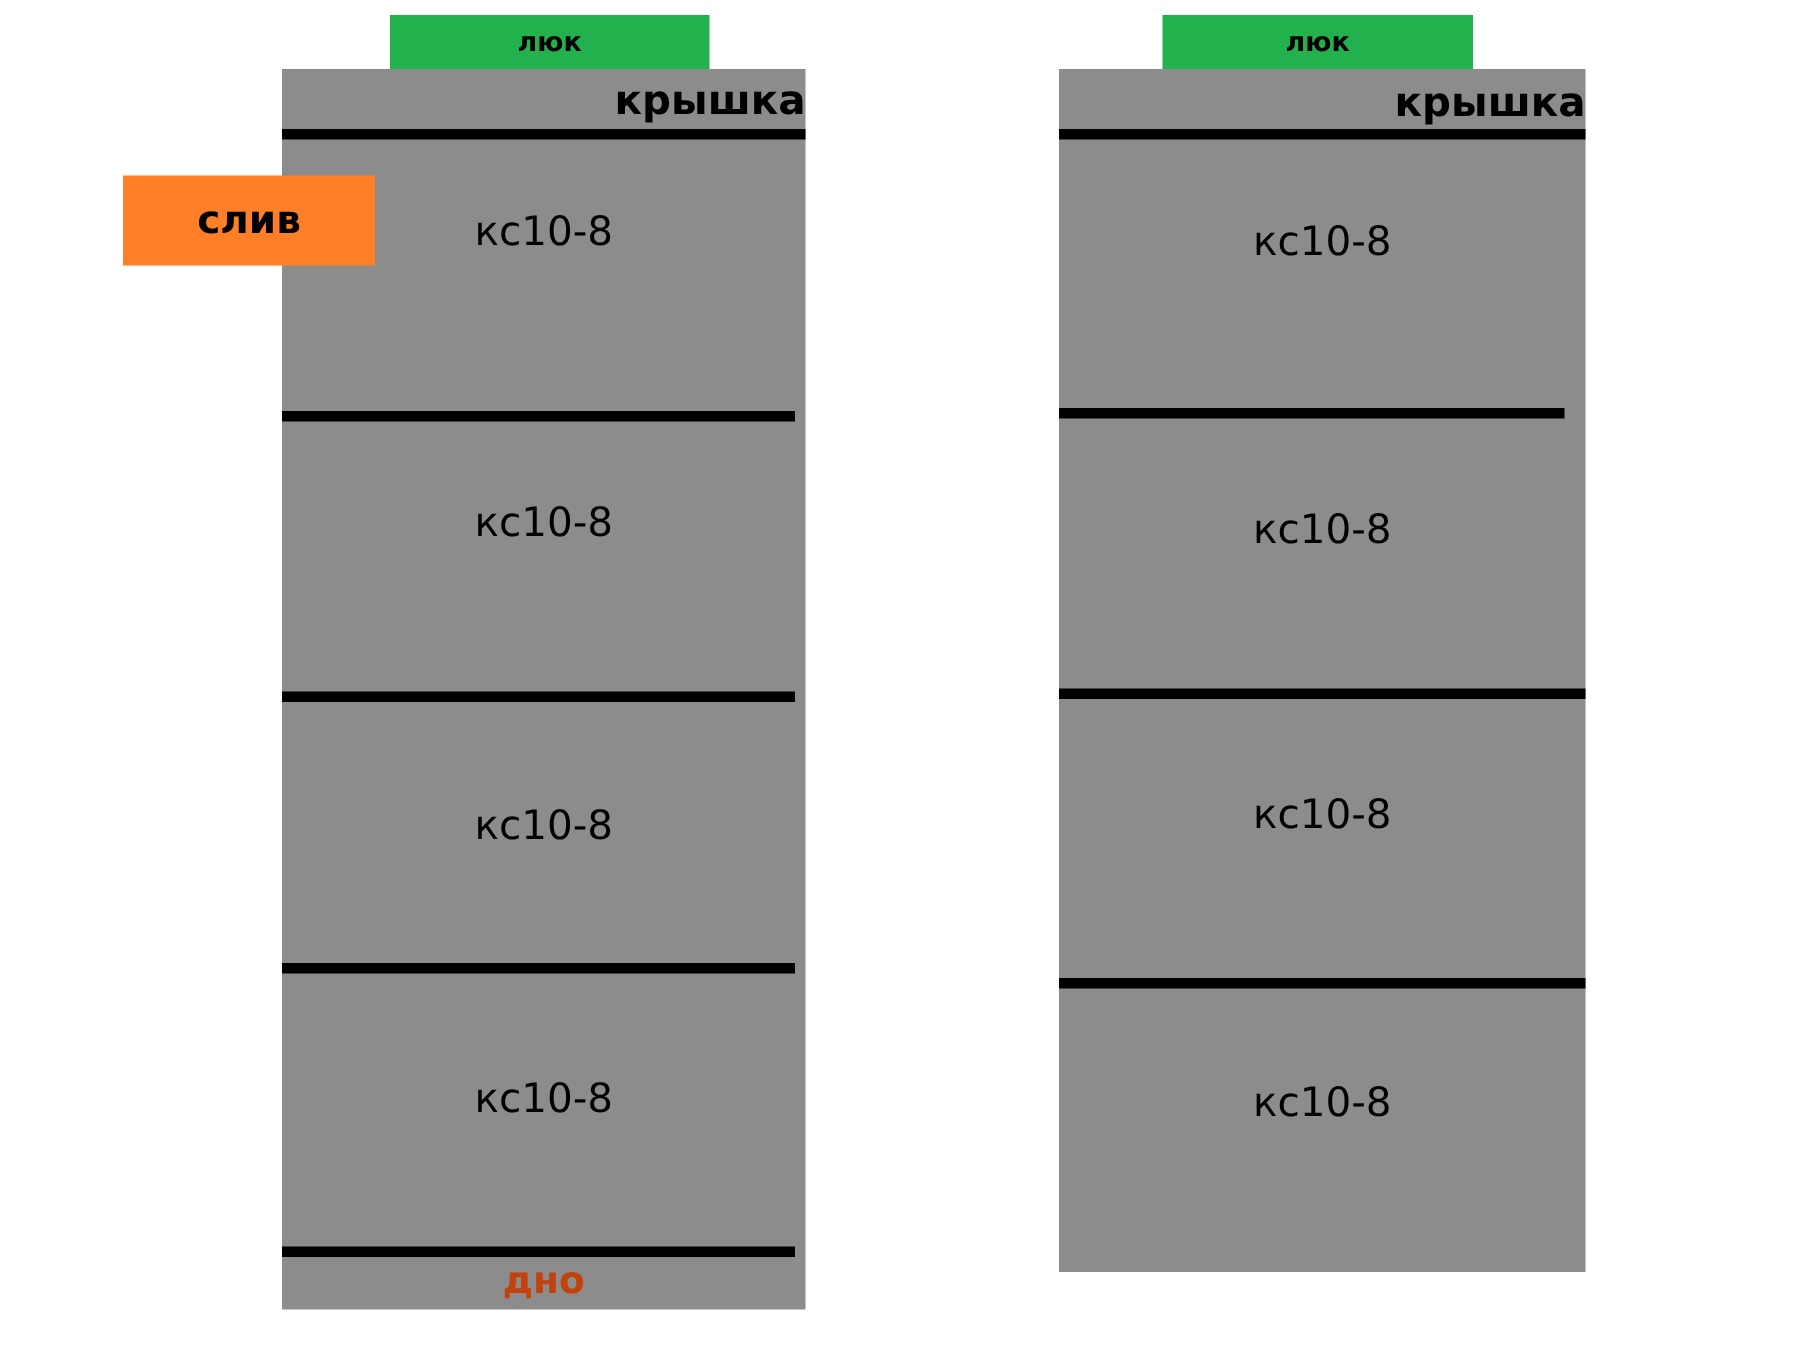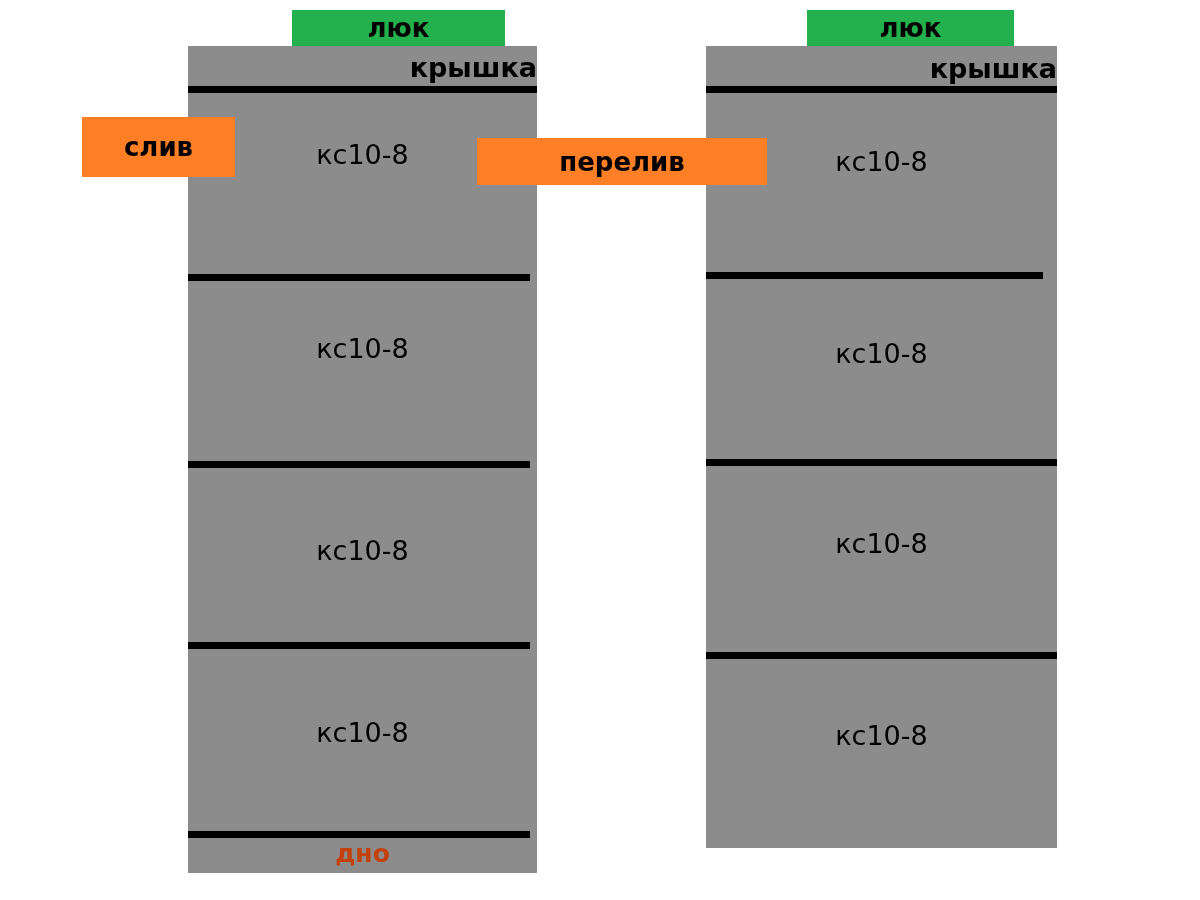--- a/index.html
+++ b/index.html
@@ -69,22 +69,21 @@
     align-items: center;
     justify-content: center;
     color: #000000;
     font-weight: bold;
     font-family: "DejaVu Sans", sans-serif;
     white-space: nowrap;
     box-sizing: border-box;
   }
   .callout.hatch {
     background: #22b14c;
-    font-size: 26px;
-    margin-left: 32px;
+    font-size: 18px;
   }
   .callout.pipe {
     background: #ff7f27;
     font-size: 26px;
   }
 </style>
 </head>
 <body>
 
 <div id="canvas">
@@ -123,17 +122,16 @@
   <div class="ring-line" style="left:706px; top:272px; width:337px;"></div>
 
   <div class="ring-label kс" style="left:706px; top:338px; width:351px;">кс10-8</div>
   <div class="ring-line" style="left:706px; top:459px; width:351px;"></div>
 
   <div class="ring-label kс" style="left:706px; top:528px; width:351px;">кс10-8</div>
   <div class="ring-line" style="left:706px; top:652px; width:351px;"></div>
 
   <div class="ring-label kс" style="left:706px; top:720px; width:351px;">кс10-8</div>
 
-  <div class="callout pipe" style="left:82px; top:117px; width:153px; height:60px;">слив</div>
+  <div class="callout pipe" style="left:82px; top:117px; width:168px; height:60px;">слив</div>
 
-  <div class="callout pipe" style="left:477px; top:138px; width:290px; height:47px;">перелив</div>
 
 </div>
 
 </body></html>

